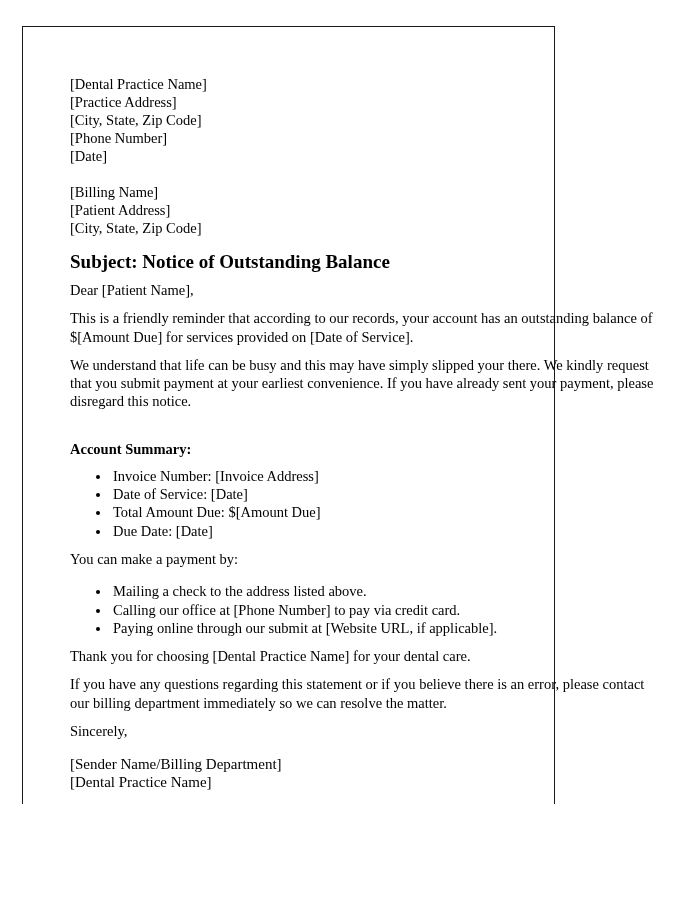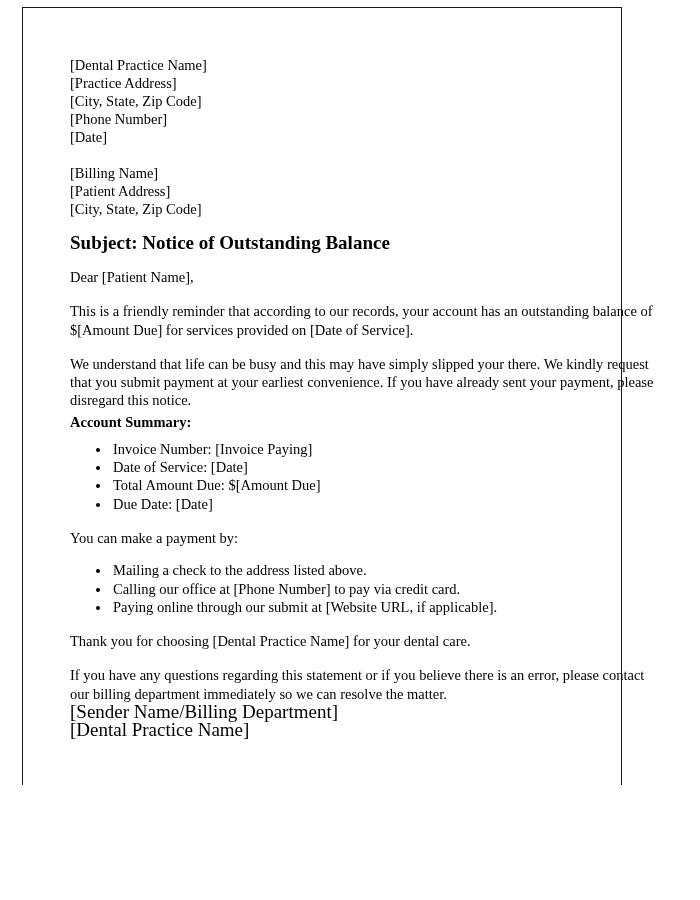--- a/index.html
+++ b/index.html
@@ -11,22 +11,22 @@
     height: 900px;
     background: #ffffff;
     font-family: "Liberation Serif", "DejaVu Serif", serif;
     color: #000000;
     overflow: hidden;
   }
 
   .page-frame {
     position: absolute;
     left: 22px;
-    top: 7px;
-    width: 600px;
+    top: 26px;
+    width: 533px;
     height: 778px;
     border-left: 1.5px solid #1a1a1a;
     border-right: 1.5px solid #1a1a1a;
     border-top: 1.5px solid #1a1a1a;
     border-bottom: none;
     box-sizing: border-box;
   }
 
   .letter-body {
     position: absolute;
@@ -50,49 +50,50 @@
   .subject-line {
     font-size: 19px;
     font-weight: bold;
     line-height: 18px;
     margin-top: 16px;
   }
 
   .para {
     font-size: 14.5px;
     line-height: 18.3px;
-    margin-top: 16px;
+    margin-top: 10px;
     text-align: left;
   }
 
   .section-head {
     font-size: 14.5px;
     font-weight: bold;
     line-height: 18px;
-    margin-top: 3px;
+    margin-top: 29px;
   }
 
   ul.bullets {
     margin: 9px 0 0 0;
     padding-left: 41px;
     list-style-type: disc;
     font-size: 14.5px;
     line-height: 18.3px;
   }
   ul.bullets li {
     padding-left: 2px;
   }
 
   ul.bullets.spaced {
     margin-top: 14px;
   }
 
   .sig-block {
-    font-size: 19px;
+    font-size: 15px;
     line-height: 18px;
+    margin-top: 15px;
   }
   .sig-line {
     white-space: pre;
   }
 </style>
 </head>
 <body>
 
 <div class="page-frame">
 
@@ -118,38 +119,39 @@
 
     <div class="para">Dear [Patient Name],</div>
 
     <div class="para">This is a friendly reminder that according to our records, your account has an outstanding balance of $[Amount Due] for services provided on [Date of Service].</div>
 
     <div class="para">We understand that life can be busy and this may have simply slipped your there. We kindly request that you submit payment at your earliest convenience. If you have already sent your payment, please disregard this notice.</div>
 
     <div class="section-head">Account Summary:</div>
 
     <ul class="bullets">
-      <li>Invoice Number: [Invoice Paying]</li>
+      <li>Invoice Number: [Invoice Address]</li>
       <li>Date of Service: [Date]</li>
       <li>Total Amount Due: $[Amount Due]</li>
       <li>Due Date: [Date]</li>
     </ul>
 
     <div class="para">You can make a payment by:</div>
 
     <ul class="bullets spaced">
       <li>Mailing a check to the address listed above.</li>
       <li>Calling our office at [Phone Number] to pay via credit card.</li>
       <li>Paying online through our submit at [Website URL, if applicable].</li>
     </ul>
 
     <div class="para">Thank you for choosing [Dental Practice Name] for your dental care.</div>
 
     <div class="para">If you have any questions regarding this statement or if you believe there is an error, please contact our billing department immediately so we can resolve the matter.</div>
 
+    <div class="para">Sincerely,</div>
 
     <div class="sig-block">
       <div class="sig-line">[Sender Name/Billing Department]</div>
       <div class="sig-line">[Dental Practice Name]</div>
     </div>
 
   </div>
 </div>
 
 </body></html>

